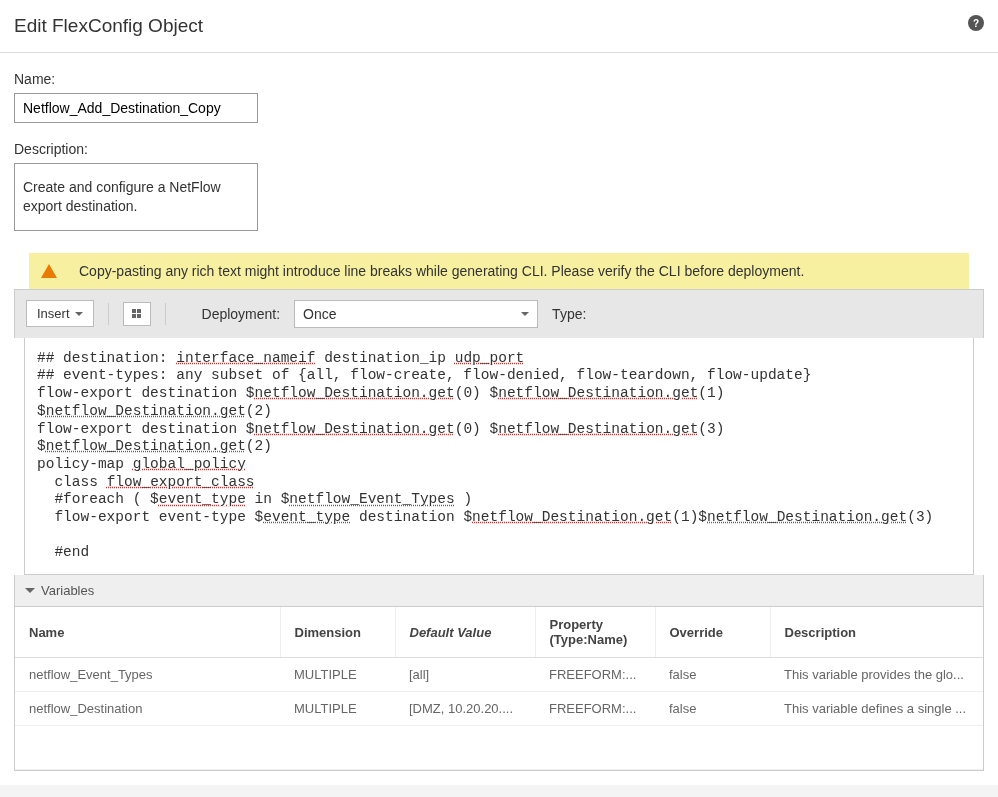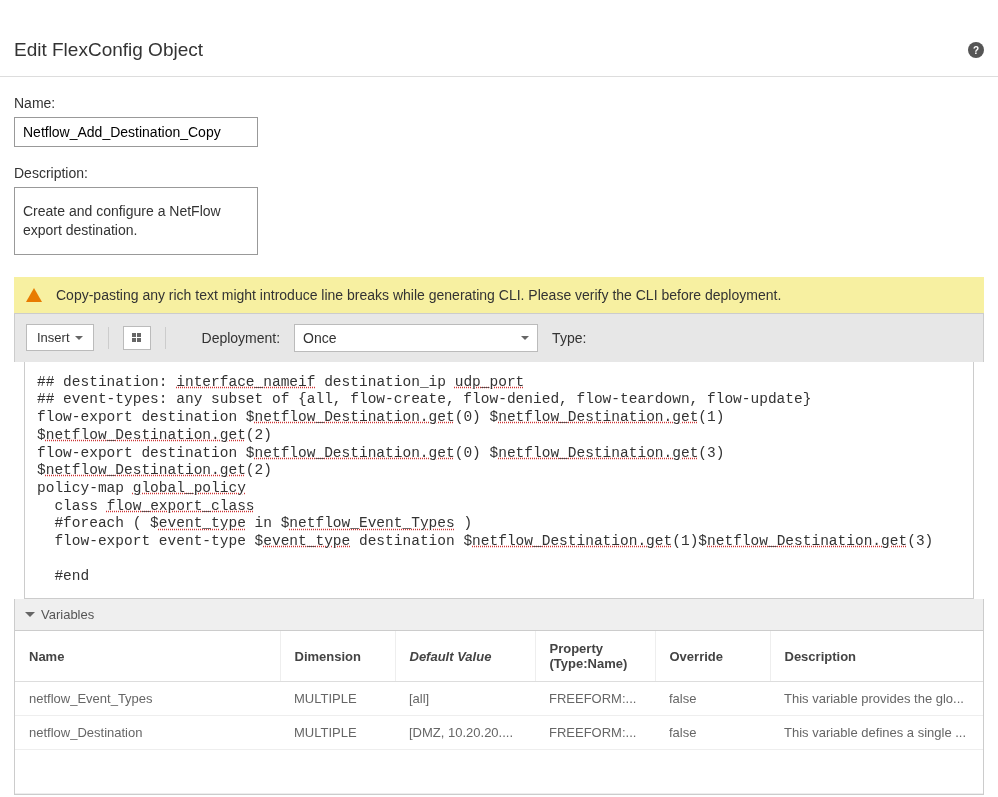--- a/index.html
+++ b/index.html
@@ -8,22 +8,20 @@
     font-size: 13px;
     color: #333;
     background: #fff;
     width: 998px;
   }
   .header {
     padding: 15px 14px 15px;
     border-bottom: 1px solid #ddd;
     display: flex;
     justify-content: space-between;
-    align-items: center;
-    margin-top: 24px;
   }
   .header h1 {
     font-size: 19px;
     font-weight: normal;
     color: #333;
   }
   .help-icon {
     width: 16px; height: 16px;
     background: #555;
     border-radius: 50%;
@@ -58,22 +56,22 @@
     line-height: 1.35;
   }
   .name-group { margin-bottom: 18px; }
   .desc-group { margin-bottom: 14px; }
 
   .warning-bar {
     background: #f7f0a1;
     padding: 10px 12px;
     display: flex;
     align-items: center;
-    gap: 14px;
-    margin: 0 14px;
+    gap: 22px;
+    margin: 0 29px;
     font-size: 14px;
     color: #333;
   }
   .warn-icon {
     width: 0; height: 0;
     border-left: 8px solid transparent;
     border-right: 8px solid transparent;
     border-bottom: 14px solid #e87b00;
     position: relative;
   }

